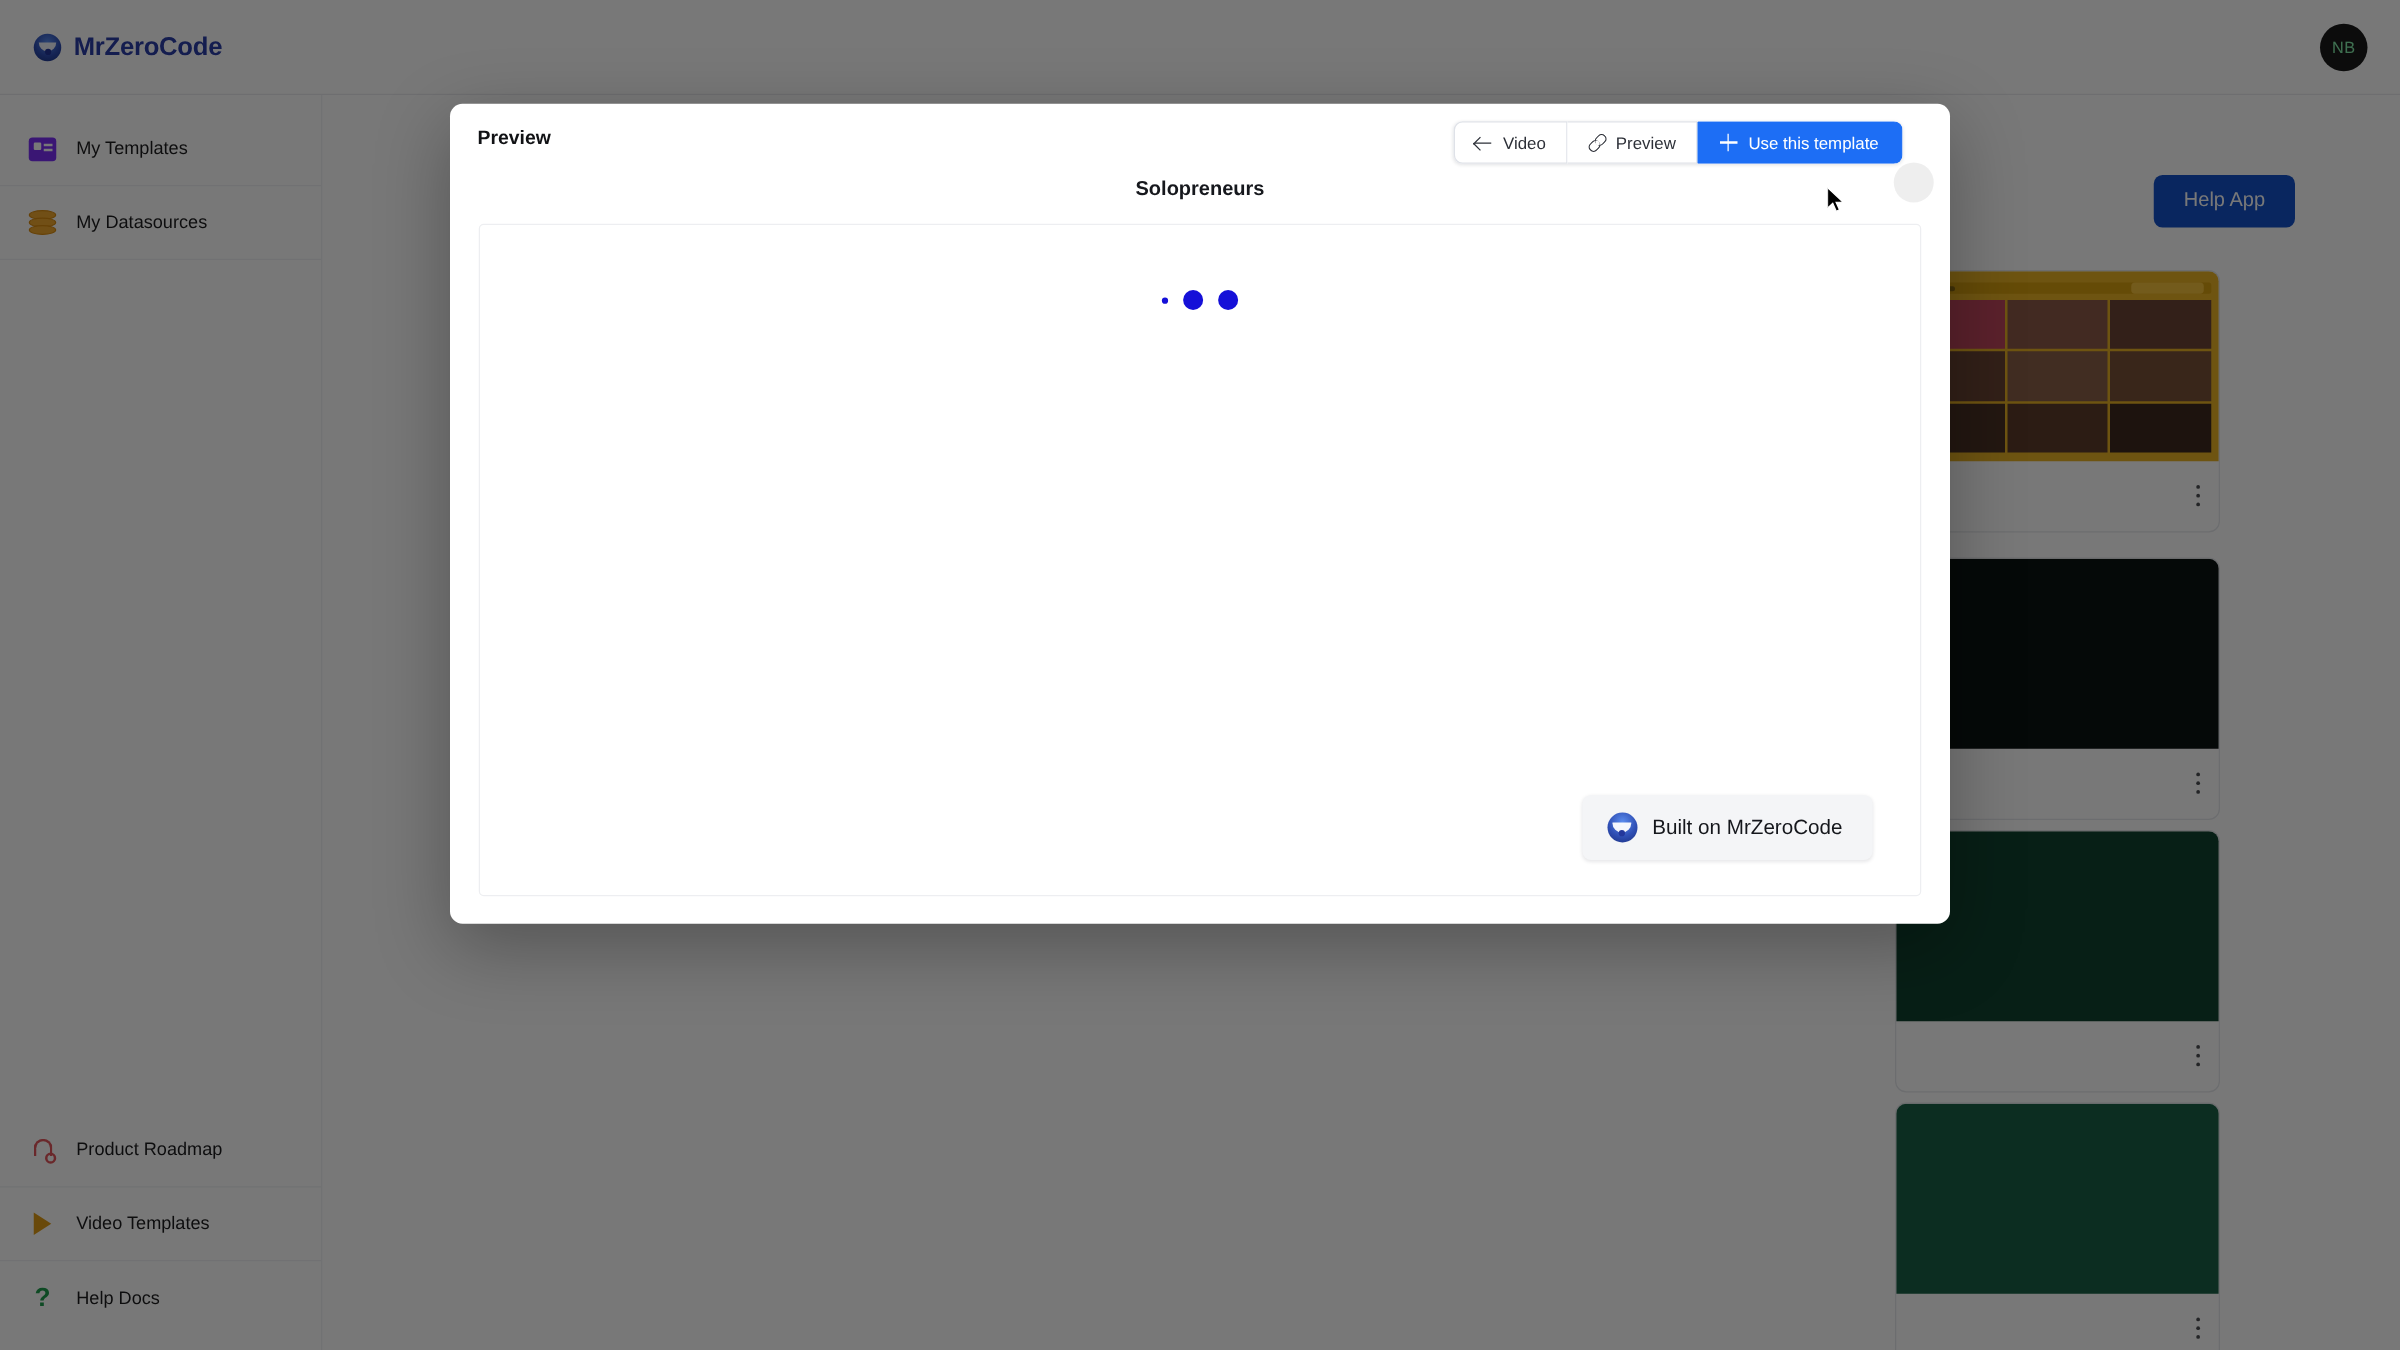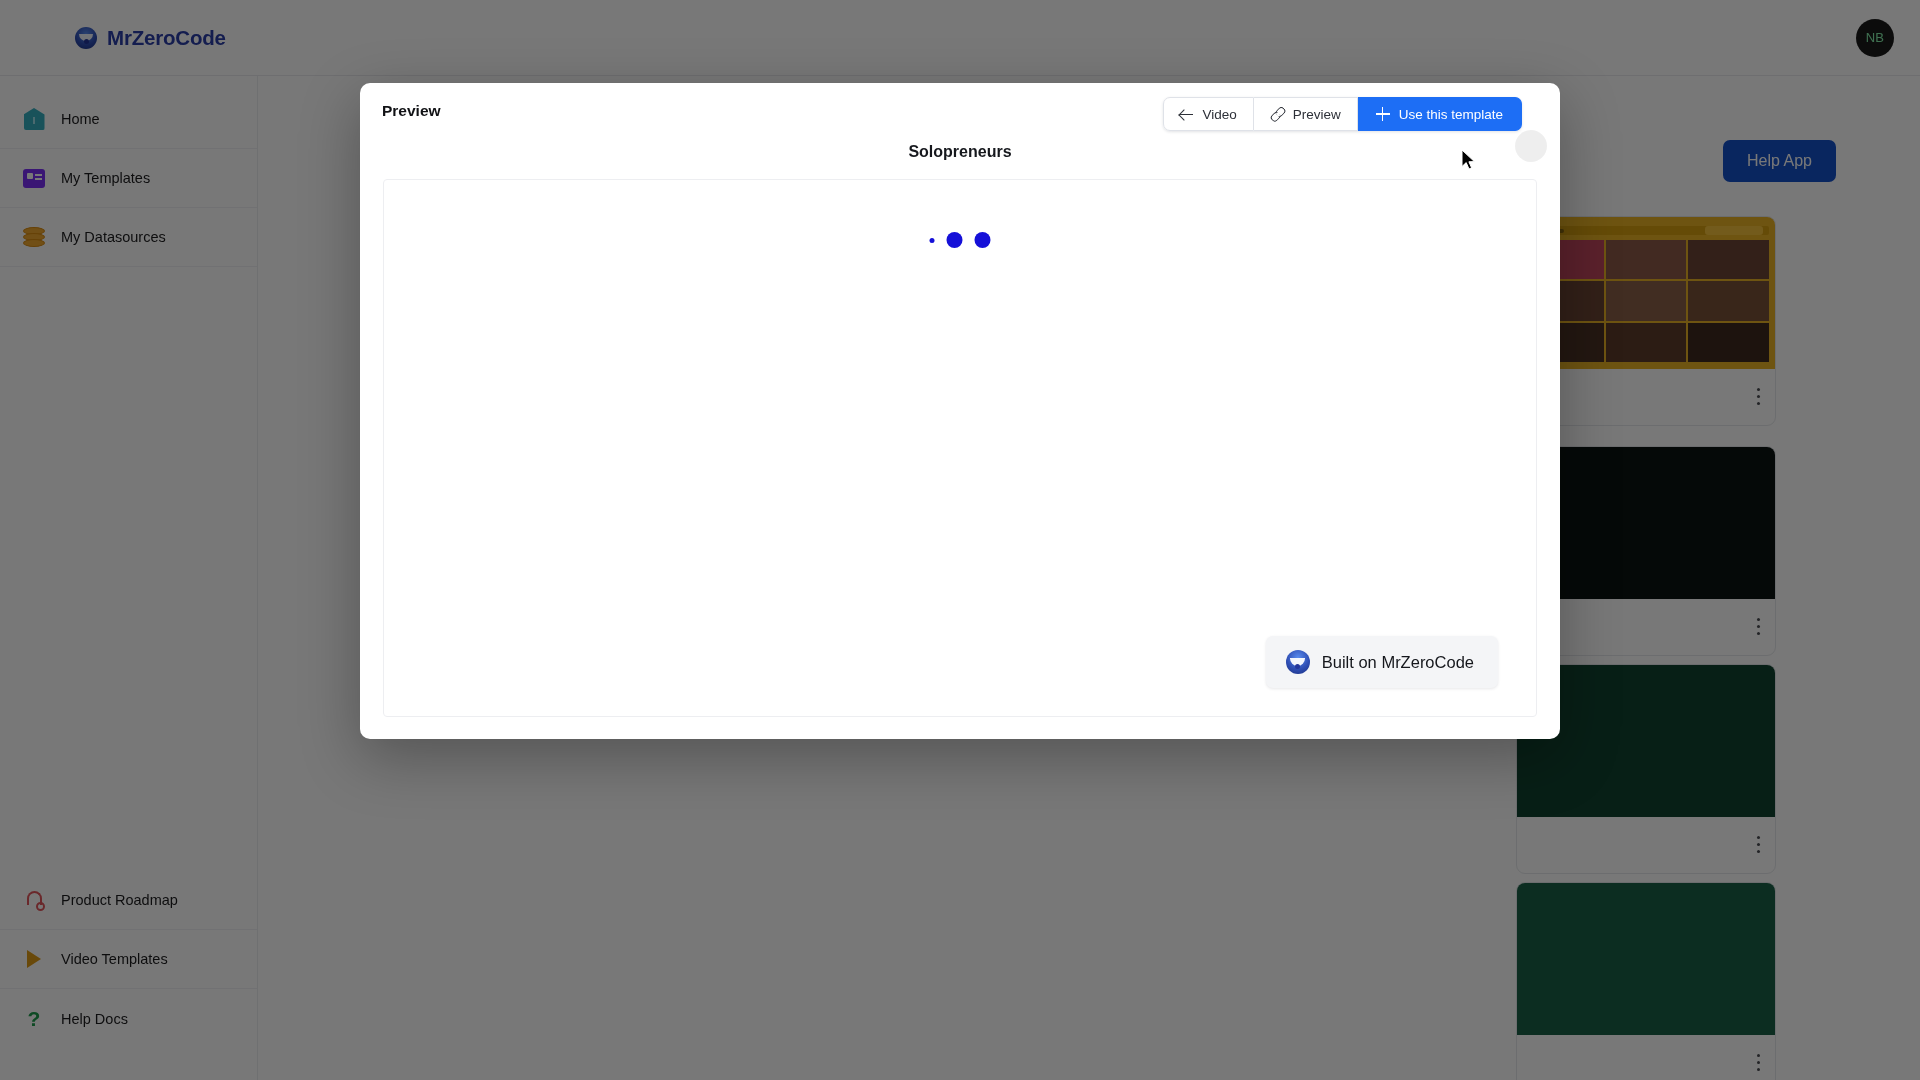--- a/index.html
+++ b/index.html
@@ -26,21 +26,20 @@
 
   
   .topbar {
     position: absolute;
     top: 0; left: 0; right: 0;
     height: 76px;
     background: #ffffff;
     border-bottom: 1px solid #e9eaee;
     display: flex;
     align-items: center;
-    padding-left: 48px;
   }
   .brand {
     display: flex;
     align-items: center;
     gap: 10px;
     margin-left: 27px;
   }
   .brand-logo {
     width: 22px; height: 22px;
     border-radius: 50%;
@@ -92,21 +91,21 @@
     position: absolute;
     top: 76px; left: 0;
     width: 258px;
     bottom: 0;
     background: #ffffff;
     border-right: 1px solid #eceef1;
     display: flex;
     flex-direction: column;
   }
   .side-top { padding-top: 14px; }
-  .side-bottom { margin-top: auto; padding-bottom: 32px; }
+  .side-bottom { margin-top: auto; padding-bottom: 12px; }
 
   .side-item {
     display: flex;
     align-items: center;
     gap: 15px;
     height: 59px;
     padding-left: 22px;
     border-bottom: 1px solid #f0f1f4;
     cursor: pointer;
   }
@@ -497,26 +496,20 @@
       <div class="brand">
         <div class="brand-logo"></div>
         <div class="brand-name">MrZeroCode</div>
       </div>
       <div class="avatar">NB</div>
     </div>
 
     <div class="sidebar">
       <div class="side-top">
 
-        <div class="side-item">
-          <span class="side-icon">
-              <span class="ic-home"></span>
-            </span>
-          <span class="s-label">Home</span>
-        </div>
 
         <div class="side-item">
           <span class="side-icon">
               <span class="ic-tpl"></span>
             </span>
           <span class="s-label">My Templates</span>
         </div>
 
         <div class="side-item">
           <span class="side-icon">

